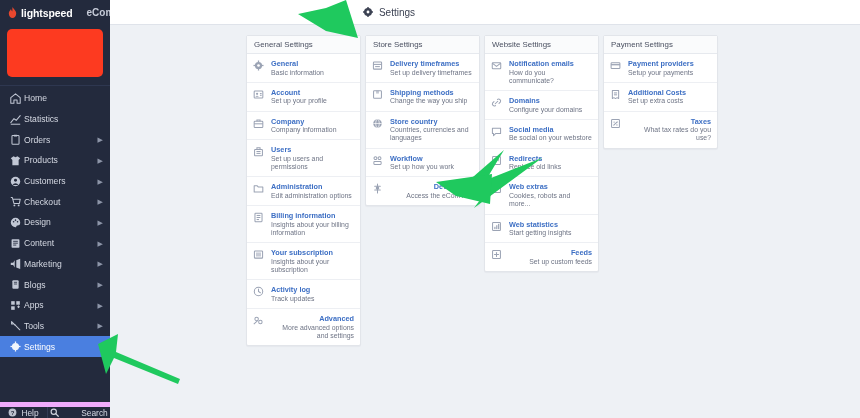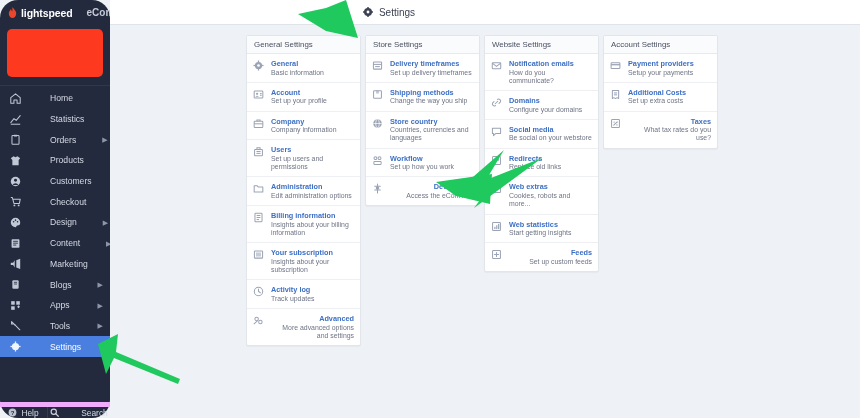--- a/index.html
+++ b/index.html
@@ -13,21 +13,21 @@
     font-family: "Liberation Sans", sans-serif;
     background: #eef1f5;
     position: relative;
   }
 
   
   #sidebar {
     position: absolute; left: 0; top: 0;
     width: 110px; height: 418px;
     background: #232a3d;
-    display: flex; flex-direction: column; border-radius: 18px;
+    display: flex; flex-direction: column;
   }
   #brand {
     height: 25px;
     display: flex; align-items: center;
     padding: 0 8px;
     gap: 4px;
     flex: none;
   }
   #brand .flame {
     width: 9px; height: 11px;
@@ -68,21 +68,20 @@
   #navlist { flex: 1 1 auto; padding-top: 2px; }
 
   .nav-item {
     height: 20.7px;
     display: flex; align-items: center;
     padding: 0 7px 0 10px;
     color: #d6dae4;
     font-size: 8.6px;
     position: relative;
     cursor: default;
-    gap: 26px;
   }
   .nav-item.active {
     background: #4a7fe0;
     color: #ffffff;
   }
   .nav-item .ni-icon {
     width: 13px;
     display: flex; align-items: center; justify-content: flex-start;
     flex: none;
     opacity: 0.92;
@@ -689,21 +688,21 @@
               </svg>
             </span>
             <span class="e-text">
               <div class="e-title">Feeds</div>
               <div class="e-desc">Set up custom feeds</div>
             </span>
           </div>
         </div>
       </div>
       <div class="panel">
-        <div class="panel-head">Account Settings</div>
+        <div class="panel-head">Payment Settings</div>
         <div class="panel-body">
           <div class="entry">
             <span class="e-icon">
               <svg width="11" height="11" viewBox="0 0 14 14">
                 <rect x="1.4" y="3.4" width="11.2" height="7.4" rx="1" stroke="#9ba3b4" fill="none" stroke-width="1.3"></rect>
                 <rect x="1.4" y="5.2" width="11.2" height="1.6" fill="#9ba3b4"></rect>
               </svg>
             </span>
             <span class="e-text">
               <div class="e-title">Payment providers</div>

